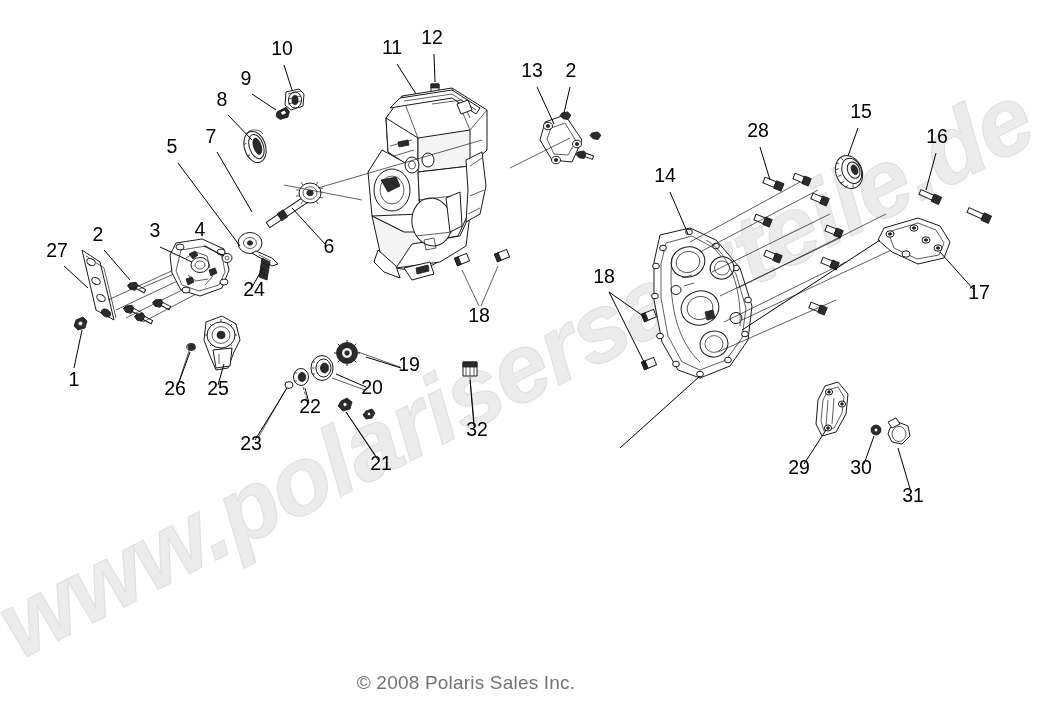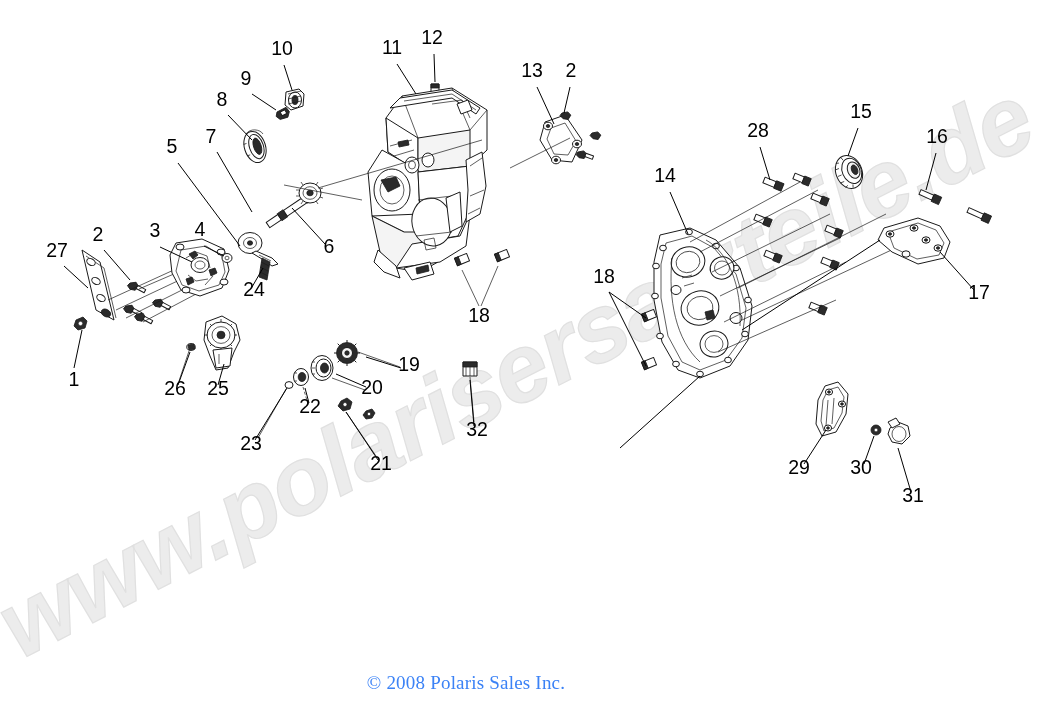--- a/index.html
+++ b/index.html
@@ -68,23 +68,23 @@
     stroke: #1a1a1a;
     stroke-width: 0.7;
     fill: none;
   }
   .copyright {
     position: absolute;
     left: 0;
     top: 672px;
     width: 932px;
     text-align: center;
-    font-family: Liberation Serif, serif;
+    font-family: Liberation Sans, sans-serif;
     font-size: 19px;
-    color: #3b82f6;
+    color: #737373;
     letter-spacing: 0.2px;
   }
 </style>
 </head>
 <body>
 
 <div id="page">
 
   <svg id="diagram-svg" viewBox="0 0 1038 706">
 

